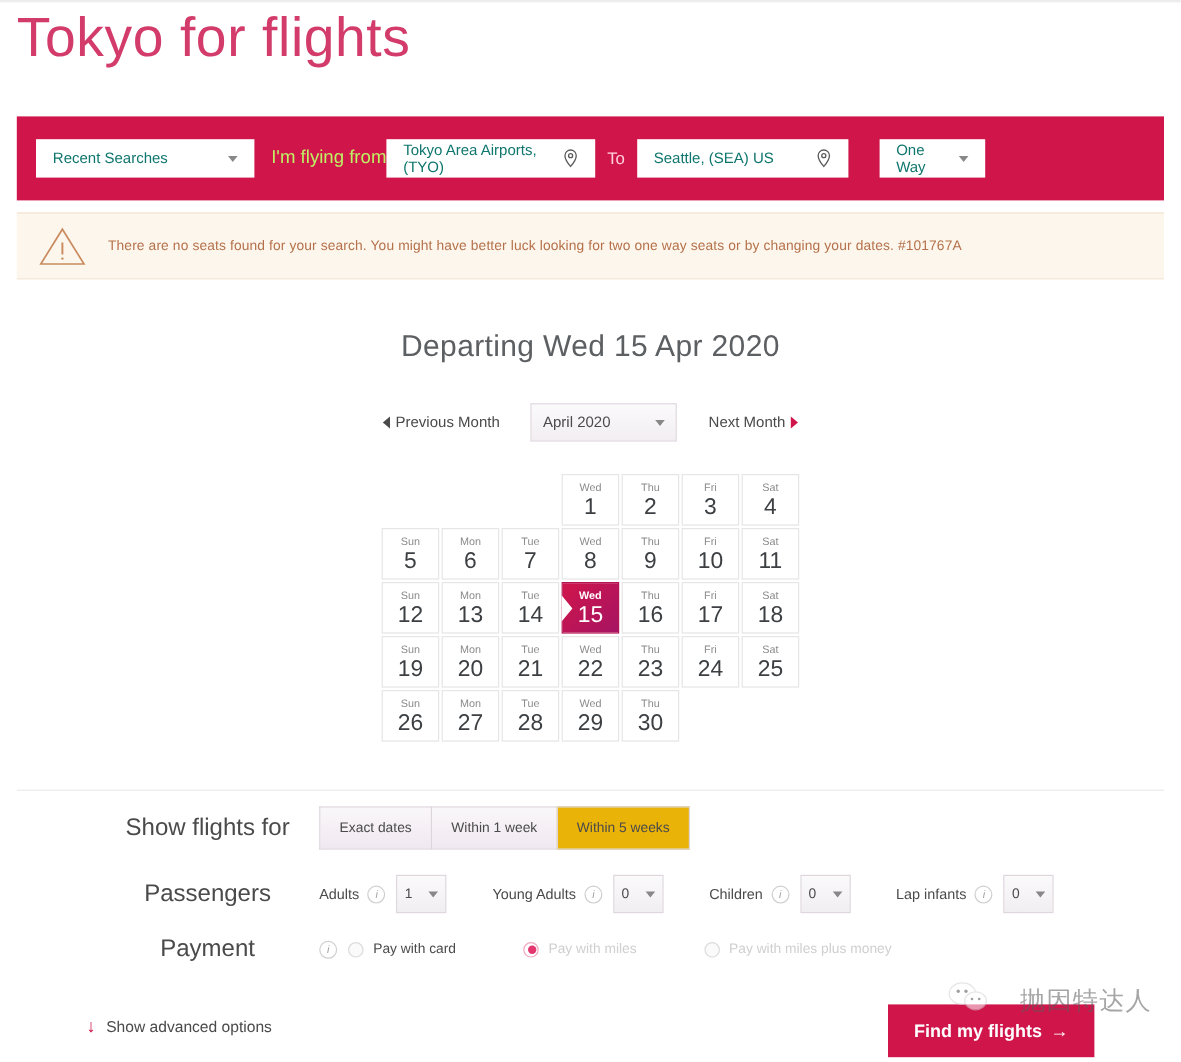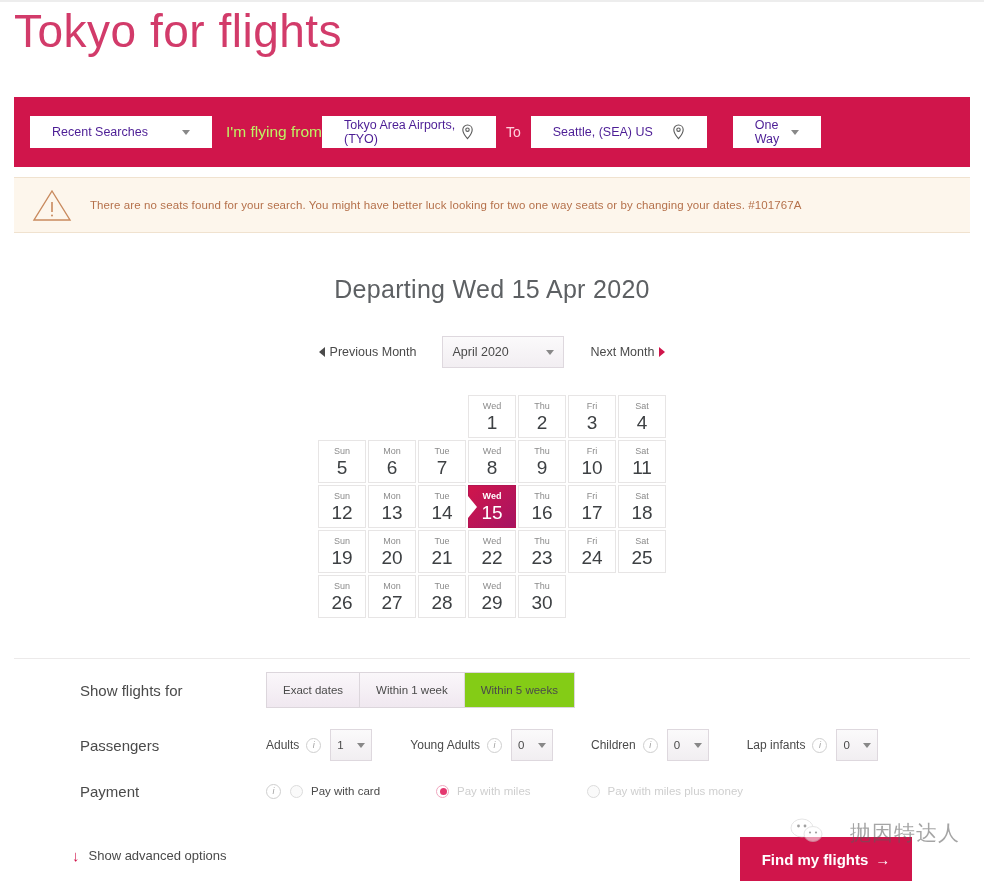--- a/index.html
+++ b/index.html
@@ -24,23 +24,23 @@
     position: absolute; left: 14px; top: 97px;
     width: 956px; height: 70px;
     background: #d0154b;
     display: flex; align-items: center;
     padding: 0 16px;
   }
   .field {
     background: #fff;
     height: 32px;
     display: flex; align-items: center;
-    padding: 0 22px;
+    padding: 0 14px;
     font-size: 12.5px;
-    color: #4c1d95;
+    color: #0f766e;
     position: relative;
   }
   .field.recent { width: 182px; justify-content: space-between; margin-right: 14px; }
   .field.from { width: 174px; margin-right: 0; }
   .field.to { width: 176px; }
   .field.oneway { width: 88px; justify-content: space-between; }
   .caret {
     width: 0; height: 0;
     border-left: 4px solid transparent;
     border-right: 4px solid transparent;
@@ -136,32 +136,32 @@
     left: -1px; top: 50%; transform: translateY(-50%);
     width: 0; height: 0;
     border-top: 11px solid transparent;
     border-bottom: 11px solid transparent;
     border-left: 9px solid #fff;
   }
 
   
   .options { position: absolute; left: 14px; top: 659px; width: 956px; }
   .opt-row { display: flex; align-items: center; padding-left: 66px; }
-  .opt-label { font-size: 15px; color: #4a4a4a; font-weight: 400; width: 186px; }
+  .opt-label { font-size: 20px; color: #4a4a4a; font-weight: 400; width: 186px; text-align: center; }
 
   .segment { display: flex; }
   .seg-btn {
     height: 36px; padding: 4px 16px;
     display: flex; align-items: center; justify-content: center;
     font-size: 11.5px; color: #4a4a4a;
     border: 1px solid #dcd6dc;
     border-right: none;
     background: linear-gradient(180deg,#faf7fa 0%,#f0e8f0 100%);
   }
-  .seg-btn:last-child { border-right: 1px solid #dcd6dc; background: #84cc16; }
+  .seg-btn:last-child { border-right: 1px solid #dcd6dc; background: #eab308; }
 
   .pax { display: flex; align-items: center; }
   .pax-group { display: flex; align-items: center; margin-right: 38px; }
   .pax-name { font-size: 12px; color: #4a4a4a; margin-right: 7px; white-space: nowrap; }
   .info-i {
     width: 15px; height: 15px; border-radius: 50%;
     border: 1px solid #cfcfcf; color: #a2a2a2;
     font-size: 9px; display: flex; align-items: center; justify-content: center;
     font-style: italic; margin-right: 9px; flex: 0 0 auto;
   }

